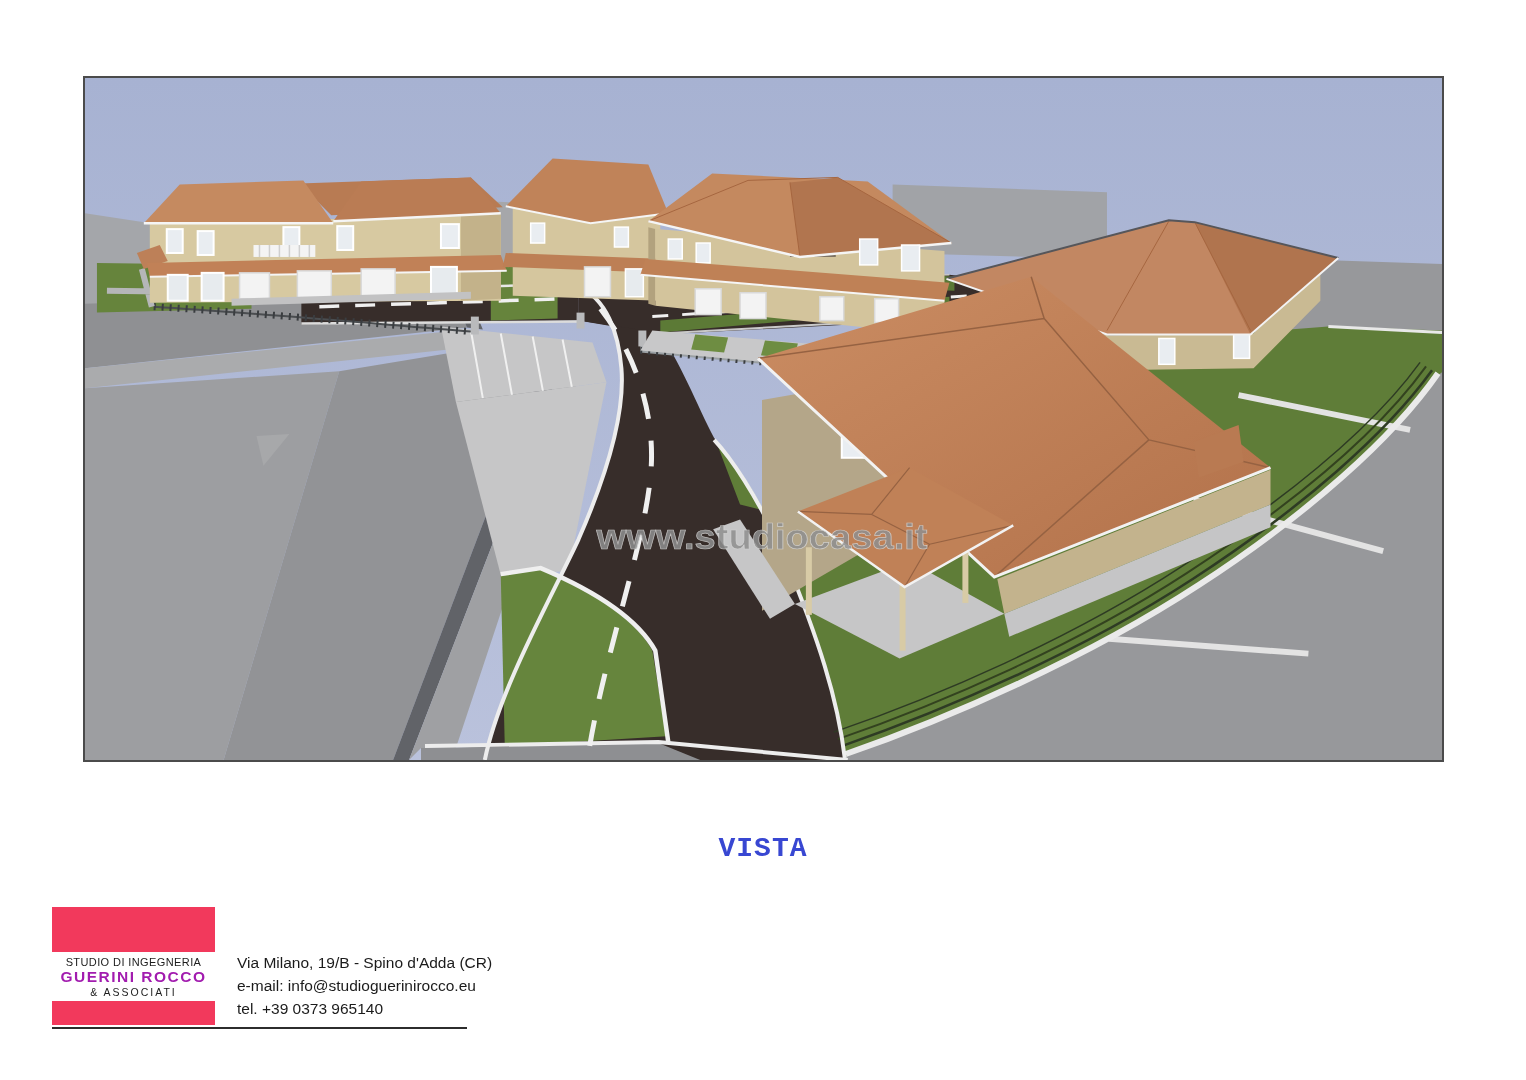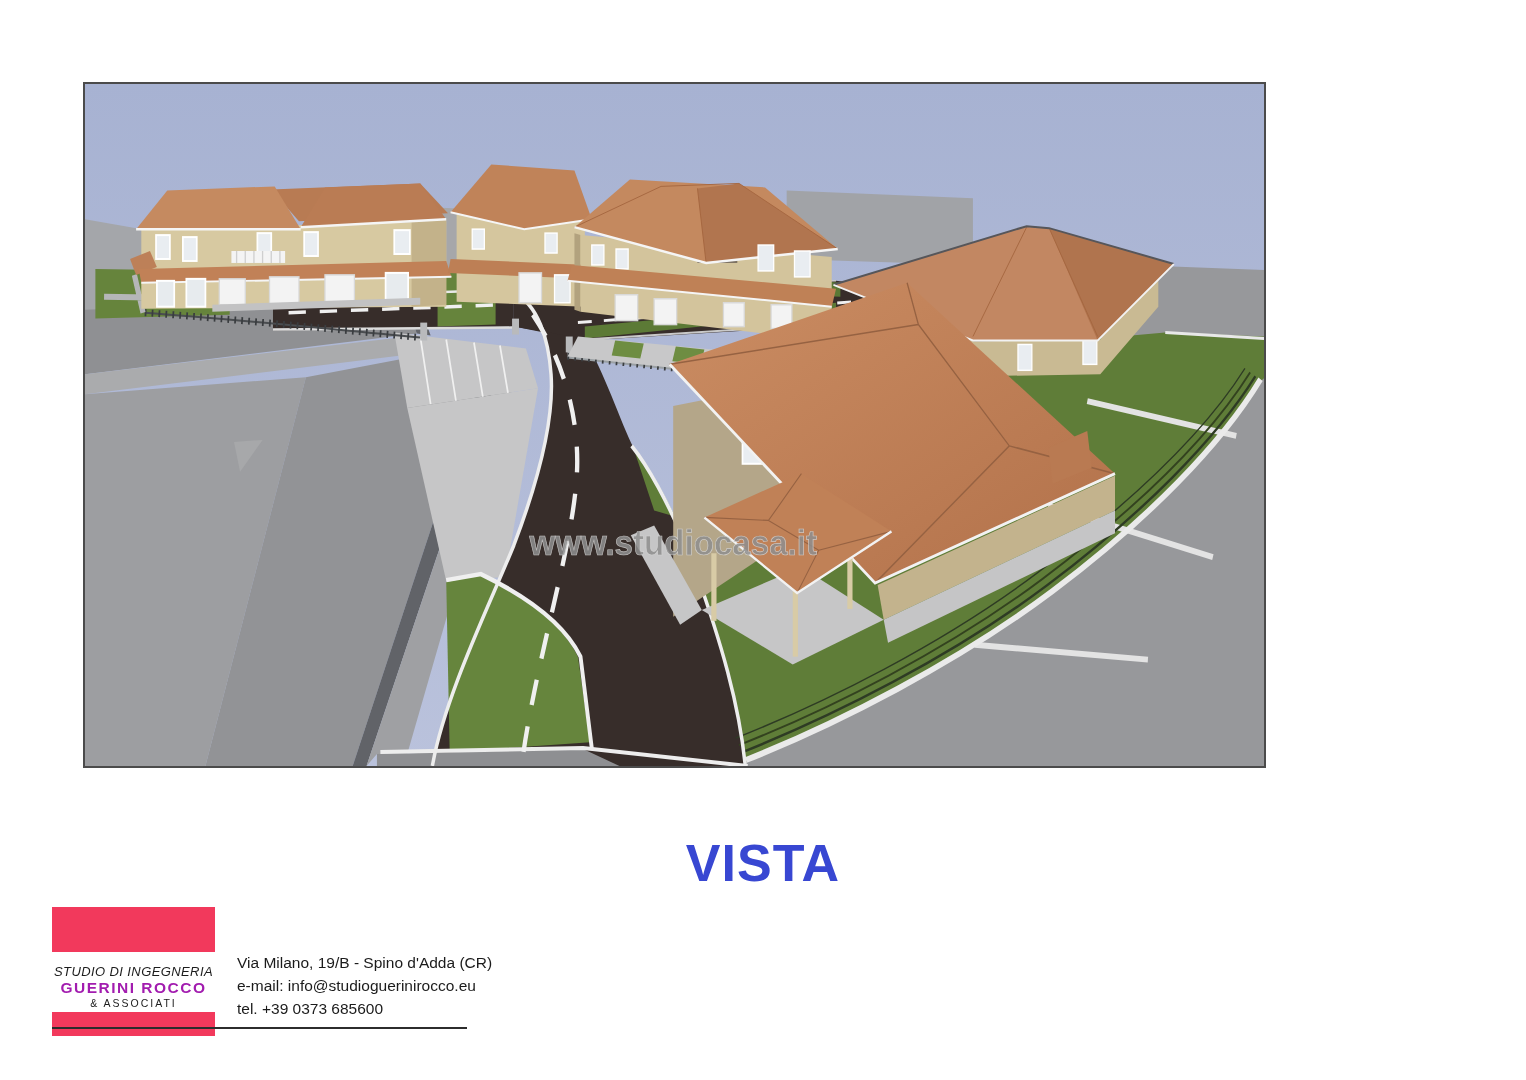--- a/index.html
+++ b/index.html
@@ -1,27 +1,27 @@
 <!DOCTYPE html>
 <html><head>
 <meta charset="utf-8">
 <style>
   html,body{margin:0;padding:0;background:#ffffff;}
   #page{position:relative;width:1526px;height:1080px;background:#ffffff;overflow:hidden;
         font-family:"Liberation Sans",sans-serif;}
-  #render-frame{position:absolute;left:83px;top:76px;width:1183px;height:686px;
-        border:2px solid #4b4b4b;box-sizing:border-box;margin-top:6px;}
+  #render-frame{position:absolute;left:83px;top:76px;width:1361px;height:686px;
+        border:2px solid #4b4b4b;box-sizing:border-box;}
   #render-frame svg{display:block;width:100%;height:100%;}
   #view-title{position:absolute;left:0;right:0;top:833px;text-align:center;
-        font-size:52px;font-weight:bold;letter-spacing:1px;color:#3847d2;}
+        font-size:28px;font-weight:bold;letter-spacing:1px;color:#3847d2;font-family:Liberation Mono, monospace;}
   
   #logo{position:absolute;left:52px;top:907px;width:163px;text-align:center;}
   .logo-bar-top{width:163px;height:45px;background:#f2395c;}
   .logo-bar-bottom{width:163px;height:24px;background:#f2395c;margin-top:3px;}
-  .logo-line1{font-size:13px;letter-spacing:.4px;color:#1c1c1c;margin-top:12px;white-space:nowrap;font-style:italic;}
+  .logo-line1{font-size:11px;letter-spacing:.4px;color:#1c1c1c;margin-top:4px;white-space:nowrap;}
   .logo-line2{font-size:15.5px;font-weight:bold;letter-spacing:1.5px;color:#a21caf;white-space:nowrap;}
   .logo-line3{font-size:10.5px;letter-spacing:2px;color:#1c1c1c;margin-bottom:2px;white-space:nowrap;}
   #contact{position:absolute;left:237px;top:951px;font-size:15.5px;color:#1b1b1b;line-height:23px;}
   #footer-rule{position:absolute;left:52px;top:1027px;width:415px;border-top:2px solid #2c2c2c;}
   .wm{font-family:"Liberation Sans",sans-serif;font-weight:bold;}
 </style>
 </head>
 <body>
 
 <div id="page">
@@ -247,18 +247,18 @@
     <div class="logo-bar-top"></div>
     <div class="logo-line1">STUDIO DI INGEGNERIA</div>
     <div class="logo-line2">GUERINI ROCCO</div>
     <div class="logo-line3">&amp; ASSOCIATI</div>
     <div class="logo-bar-bottom"></div>
   </div>
 
   <div id="contact">
     <div>Via Milano, 19/B - Spino d'Adda (CR)</div>
     <div>e-mail: info@studioguerinirocco.eu</div>
-    <div>tel. +39 0373 685600</div>
+    <div>tel. +39 0373 965140</div>
   </div>
 
   <div id="footer-rule"></div>
 
 </div>
 
 </body></html>

